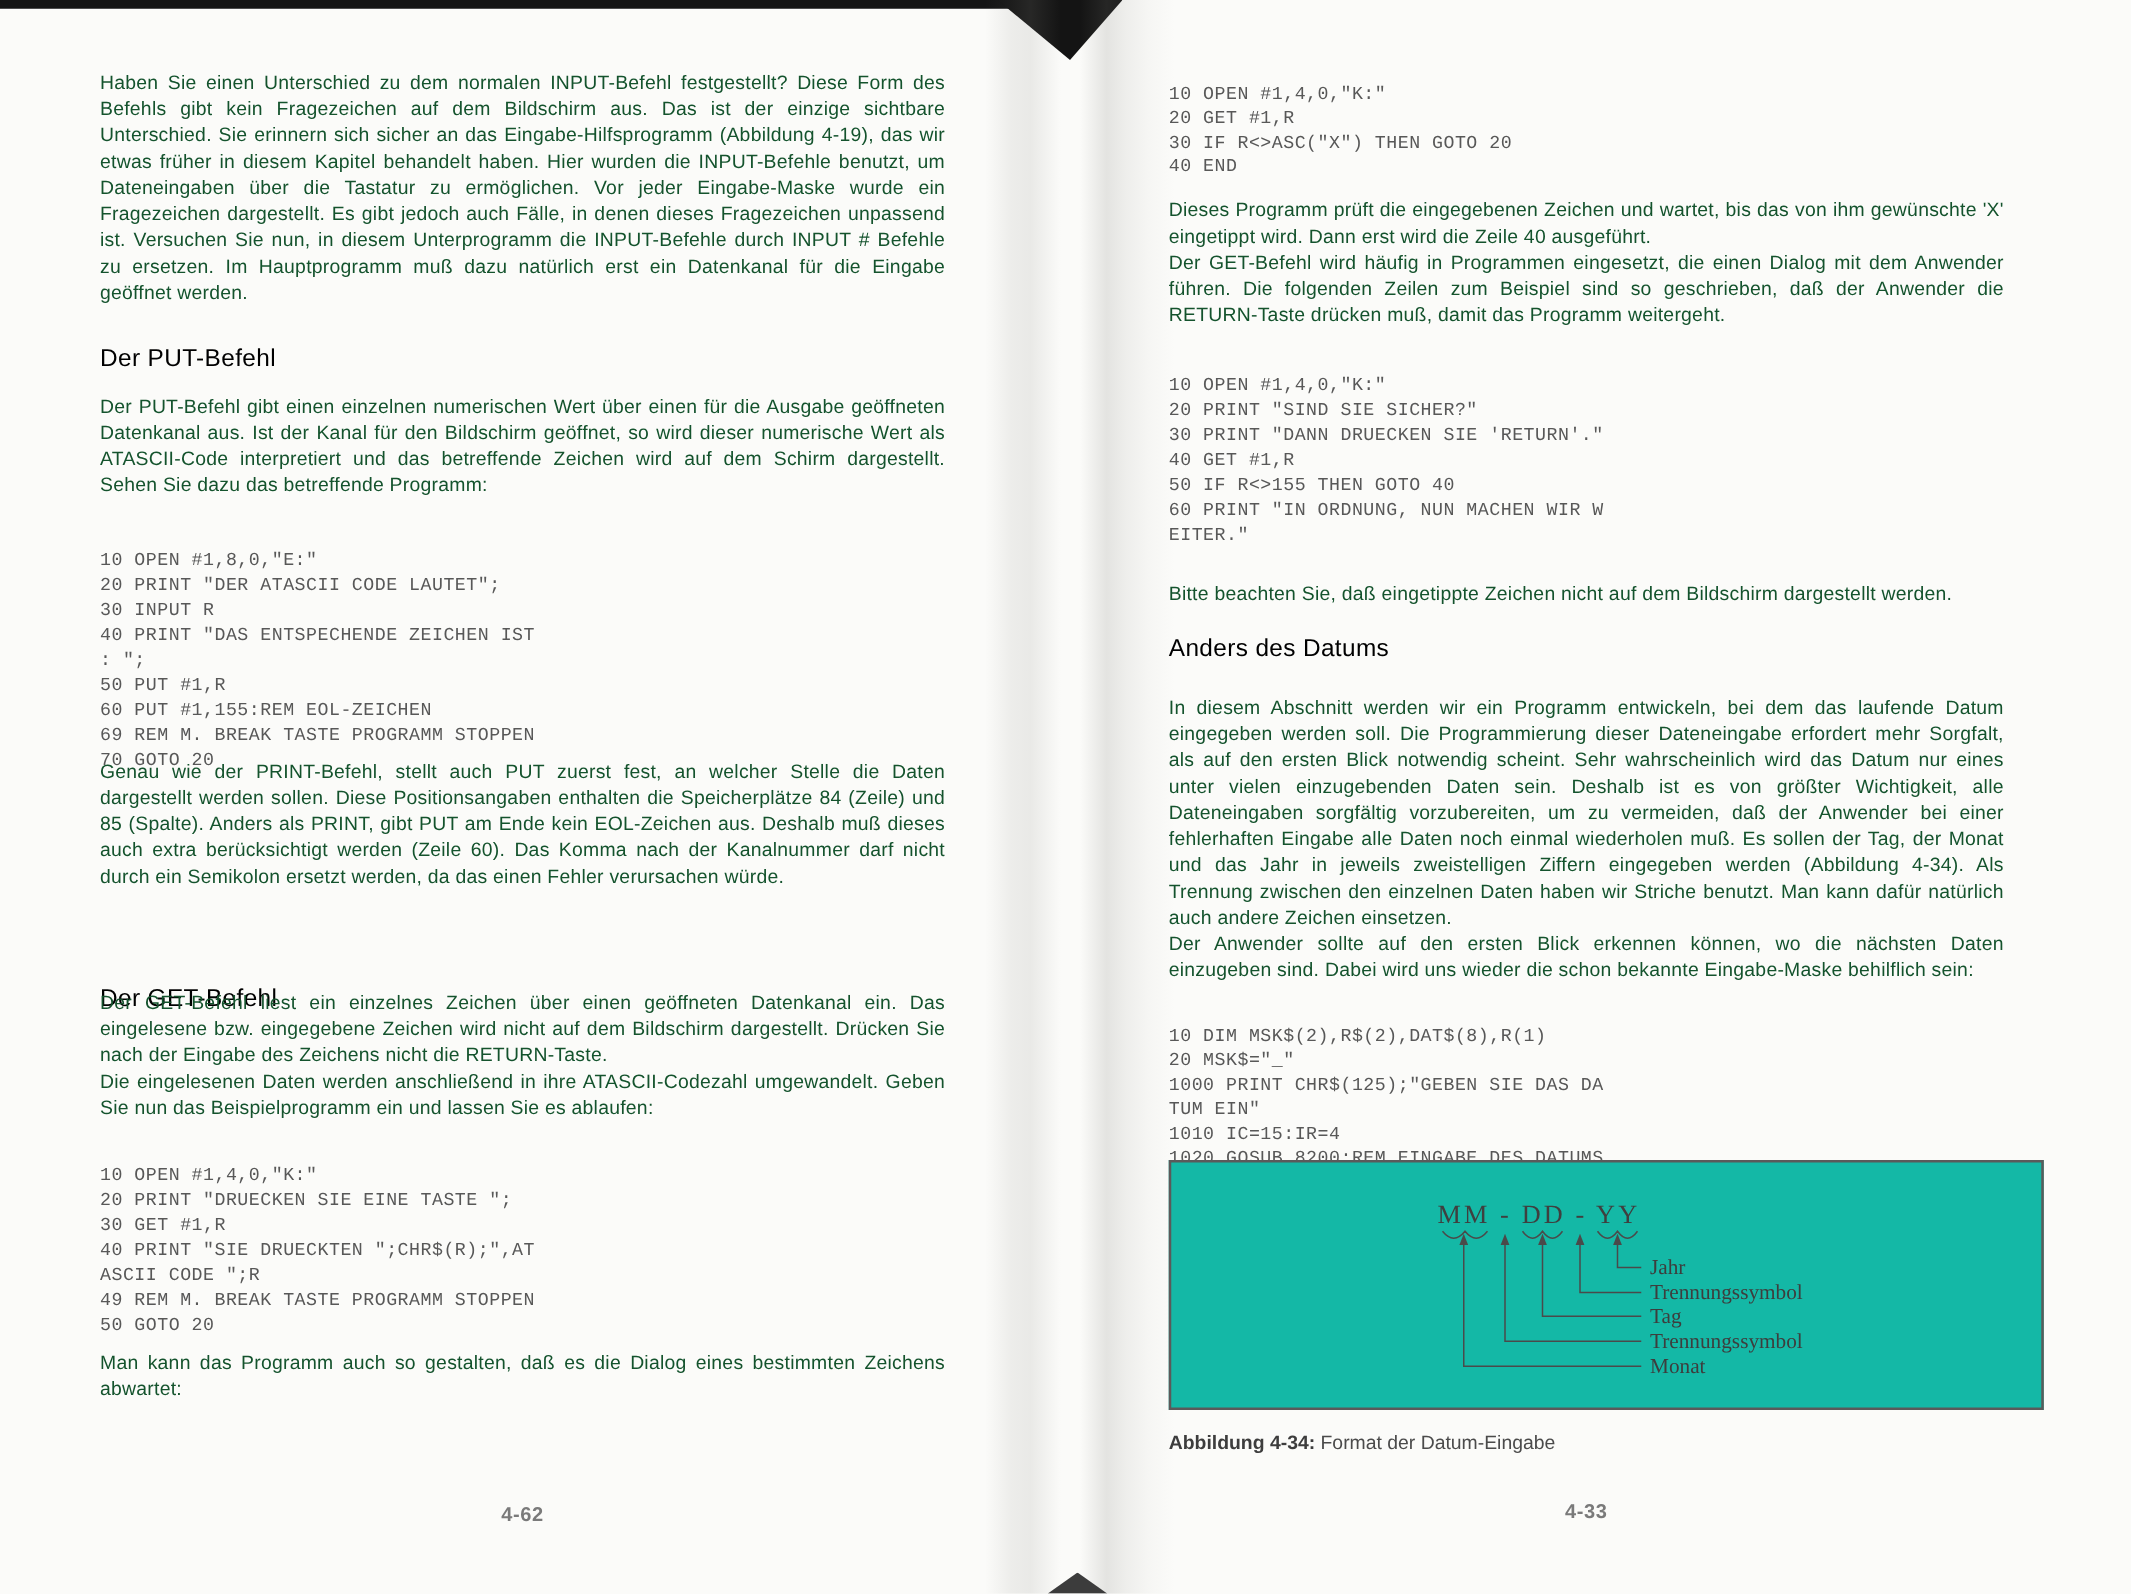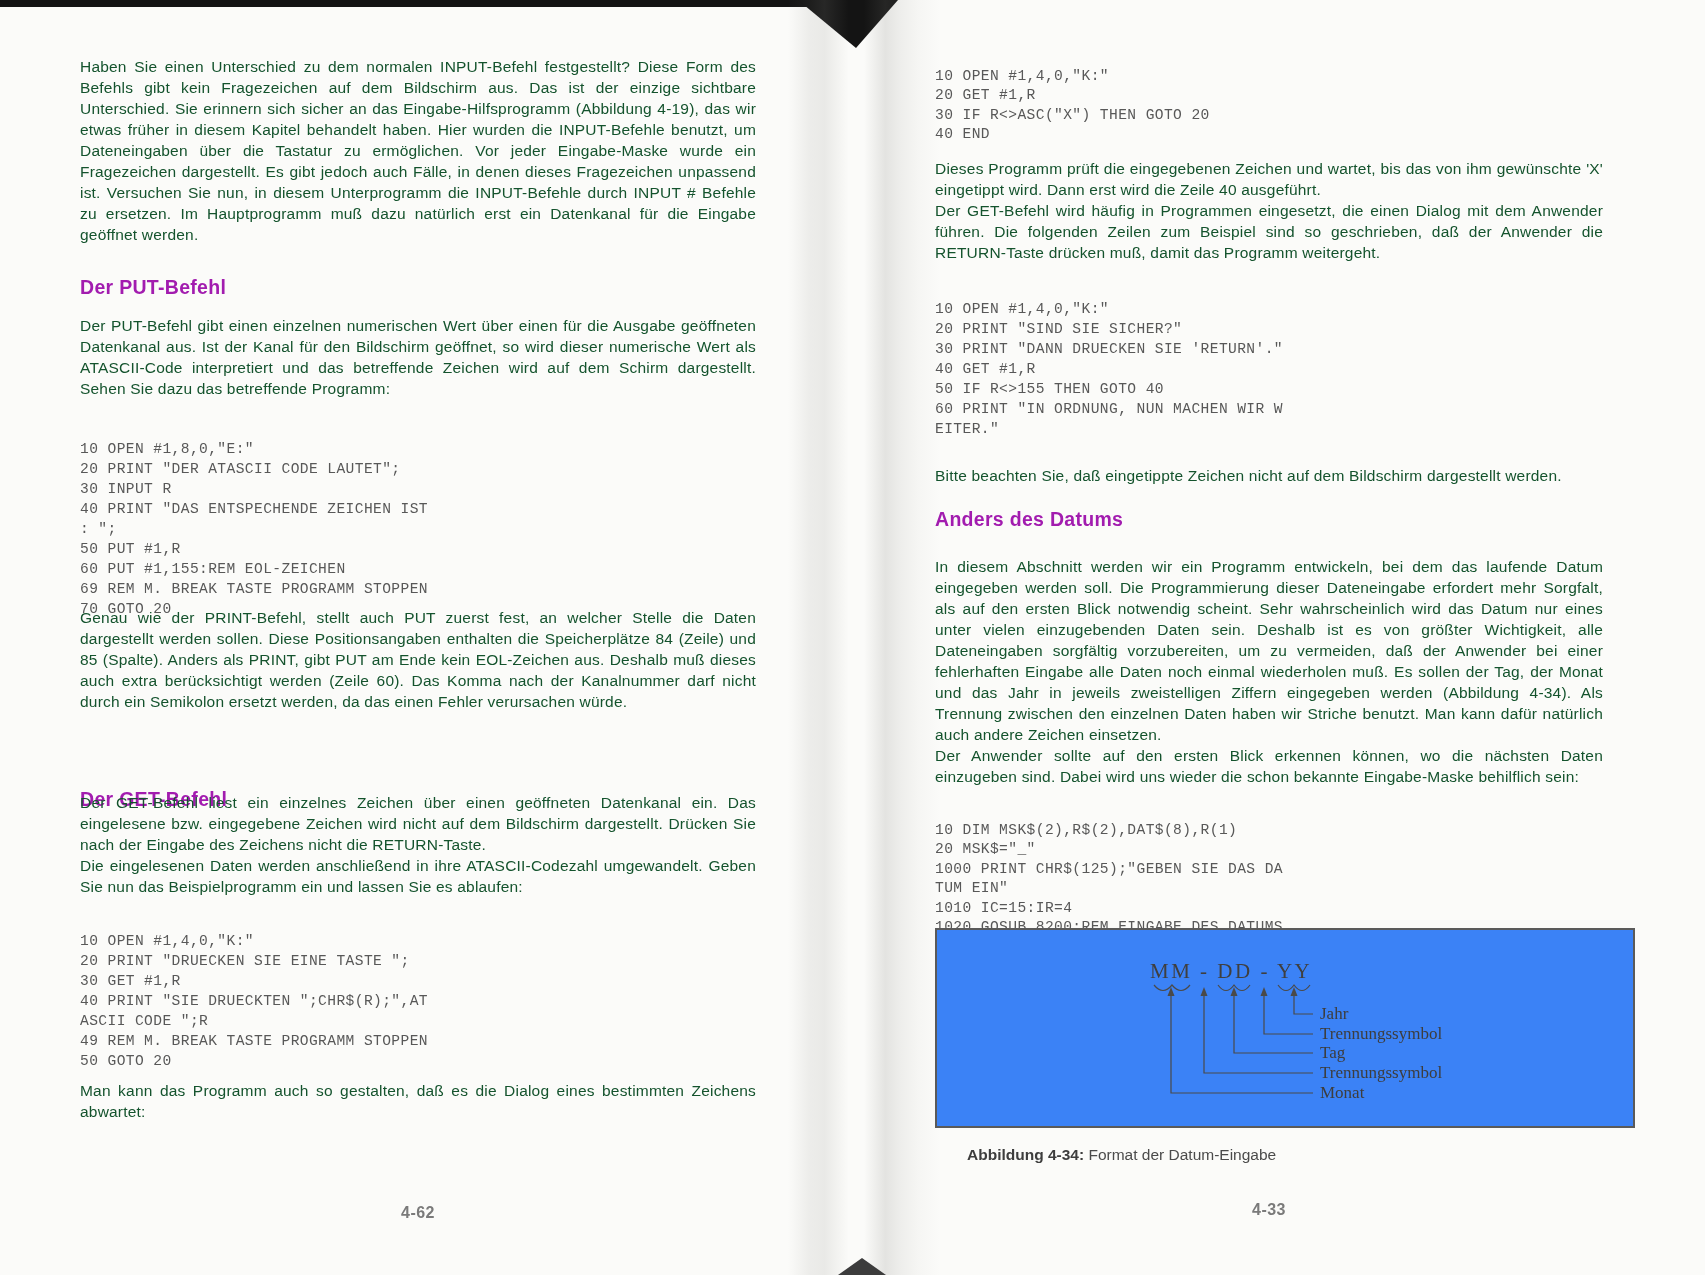--- a/index.html
+++ b/index.html
@@ -40,22 +40,22 @@
 
   
   .para {
     font-size: 15.5px; line-height: 21px;
     color: #14532d;
     text-align: justify;
     white-space: pre-line;
     letter-spacing: 0.2px;
   }
   .heading {
-    font-size: 19.5px; font-weight: bold;
-    color: #a21caf; letter-spacing: 0.3px;
+    font-size: 19.5px; font-weight: normal;
+    color: #000000; letter-spacing: 0.3px;
   }
   .code {
     font-family: "Liberation Mono", monospace;
     font-size: 14.6px; line-height: 20px;
     color: #585858;
     white-space: pre;
     letter-spacing: 0.4px;
   }
   .code.tight { line-height: 19.5px; }
   .pagenum {
@@ -63,24 +63,24 @@
     letter-spacing: 0.5px; text-align: center;
   }
 
   .col-left  { left: 80px;  width: 676px; }
   .col-right { left: 935px; width: 668px; }
 
   
   .figure-box {
     left: 935px; top: 928px; width: 700px; height: 200px;
     border: 2px solid #5a5a5a;
-    background: #3b82f6;
+    background: #14b8a6;
     box-sizing: border-box;
   }
-  .fig-caption { left: 935px; top: 1146px; width: 668px; font-size: 15.5px; color: #4b4b4b; margin-left: 32px; }
+  .fig-caption { left: 935px; top: 1146px; width: 668px; font-size: 15.5px; color: #4b4b4b; }
   .fig-caption .b { font-weight: bold; color: #3d3d3d; }
   svg text.fig-mask {
     font-family: "Liberation Serif", serif;
     font-size: 21px; letter-spacing: 2.5px; fill: #3f3f3f;
   }
   svg text.fig-label {
     font-family: "Liberation Serif", serif;
     font-size: 17px; fill: #3d3d3d;
   }
   svg .ln { stroke: #4a4a4a; stroke-width: 1.2; fill: none; }

